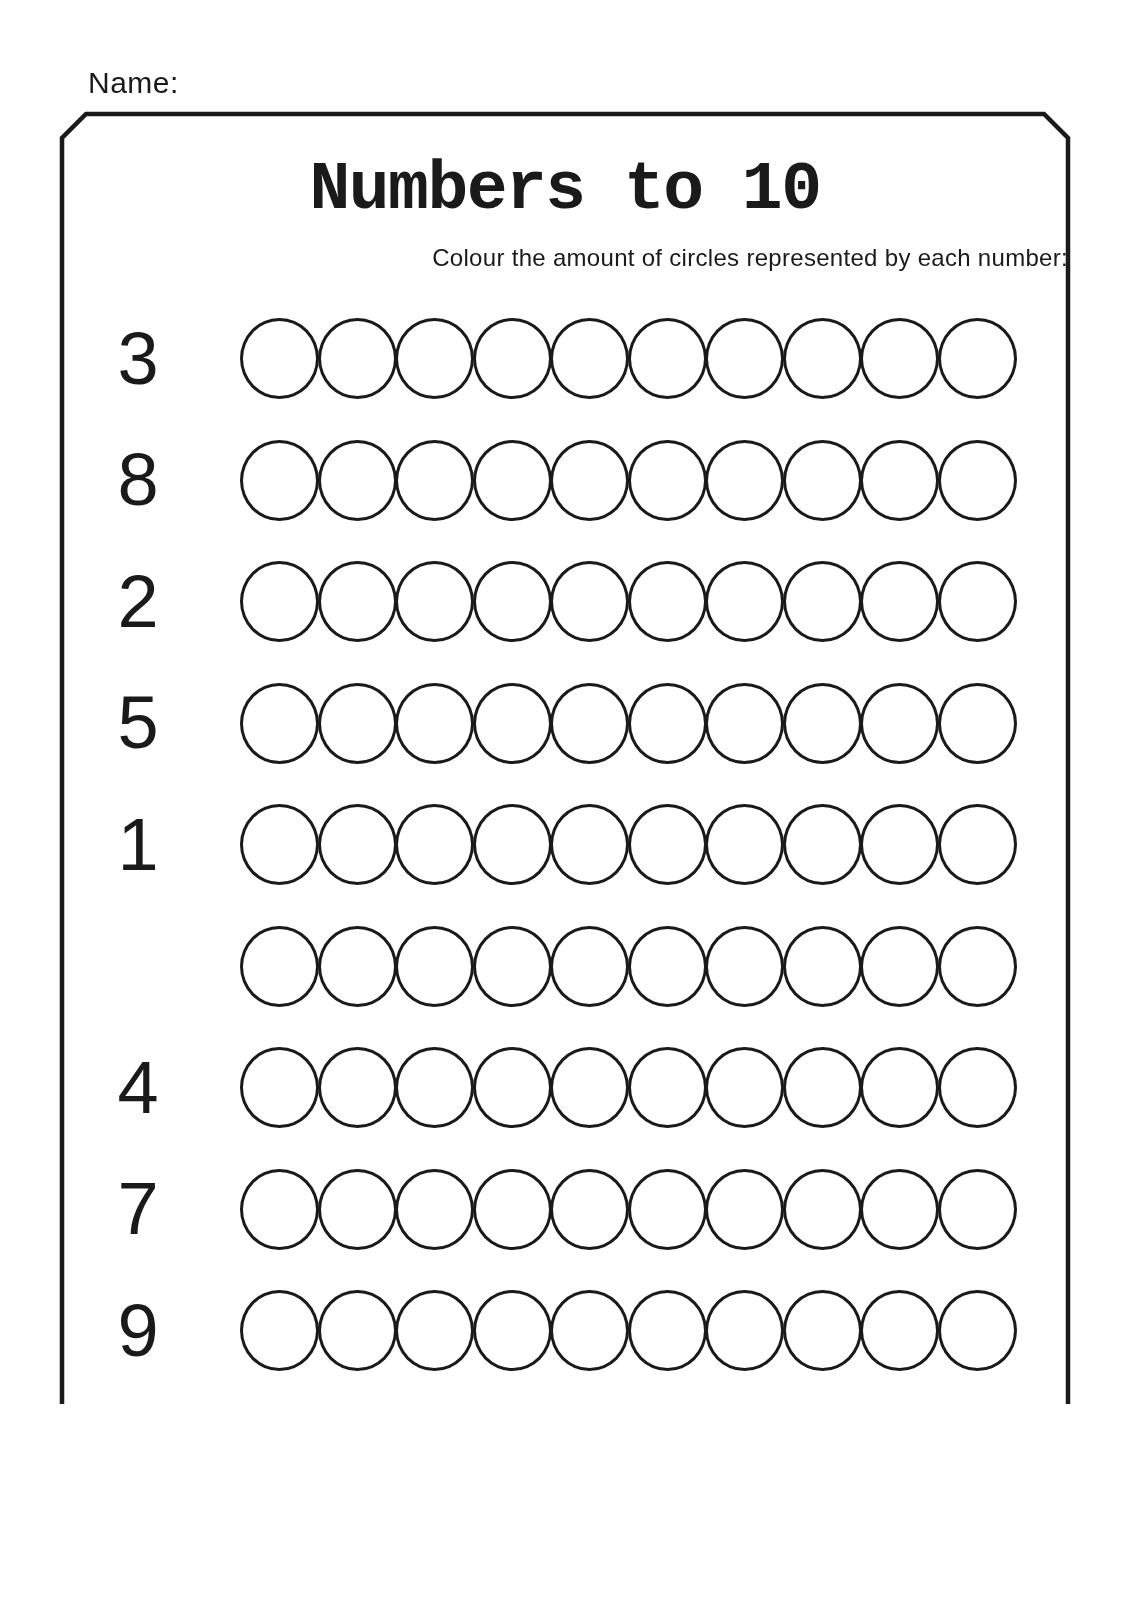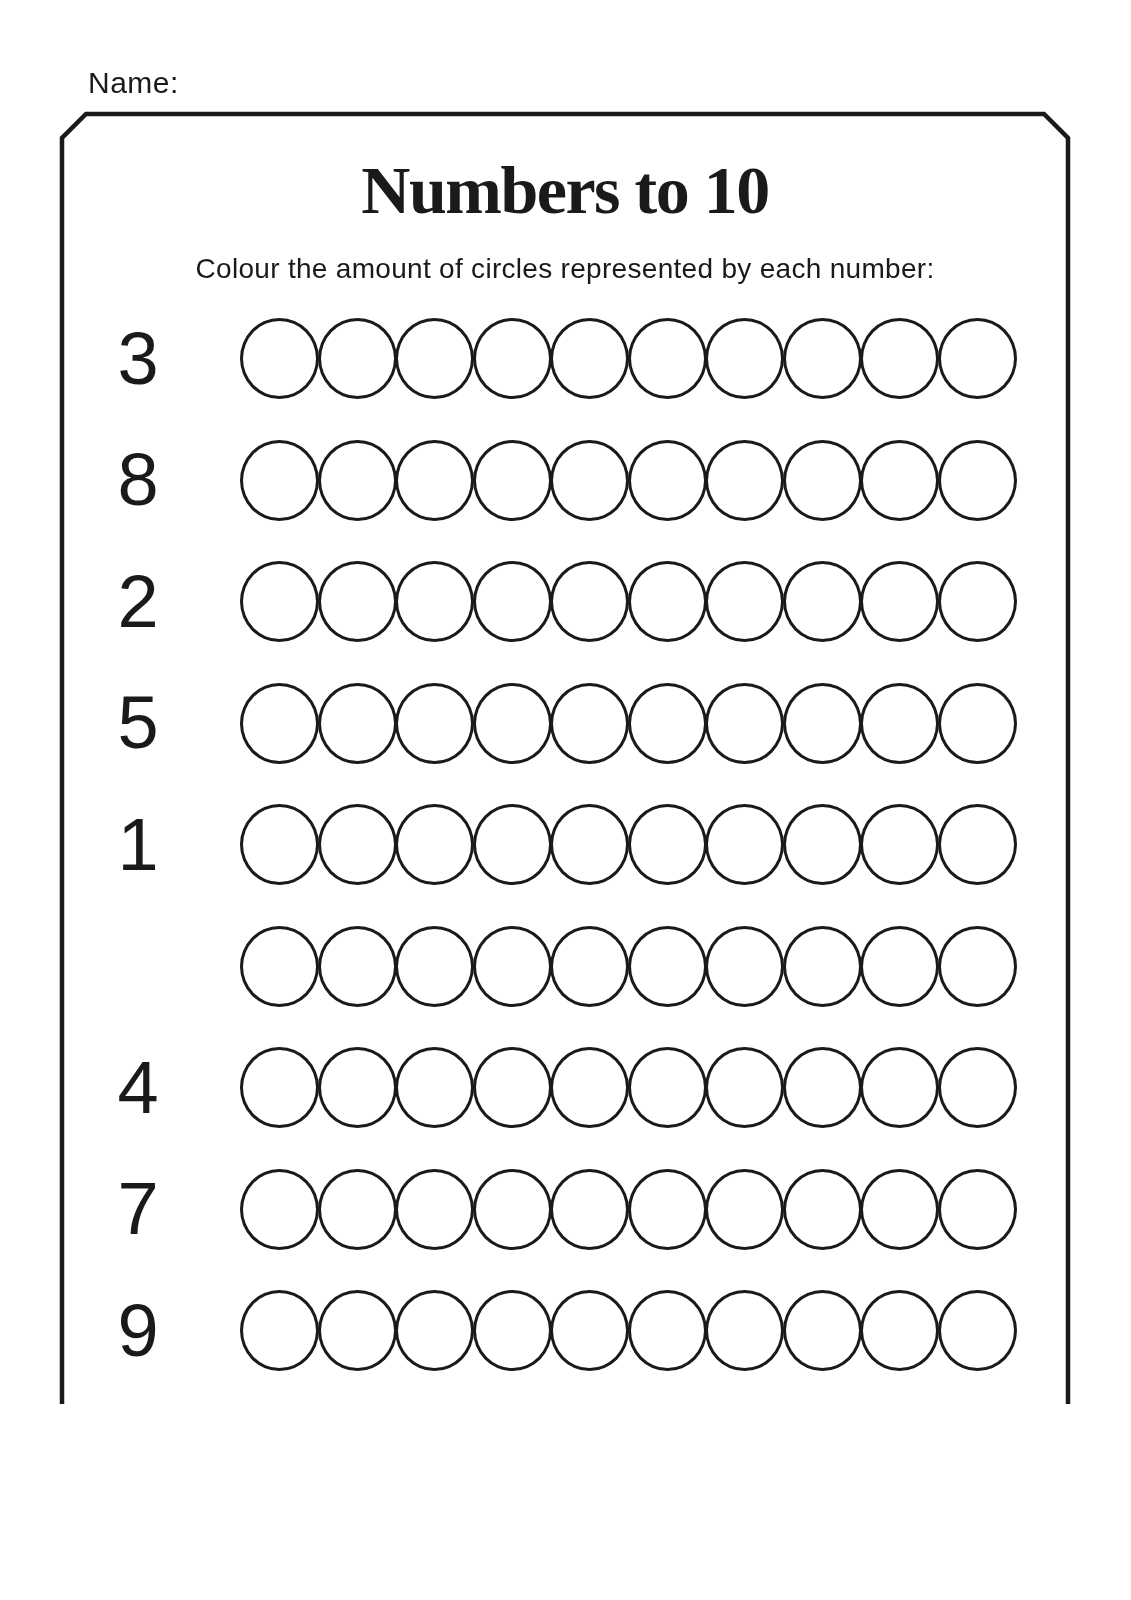--- a/index.html
+++ b/index.html
@@ -34,33 +34,33 @@
     width:1131px;
     height:1600px;
     pointer-events:none;
   }
   .title{
     position:absolute;
     left:62px;
     top:156px;
     width:1006px;
     text-align:center;
-    font-family:Liberation Serif, serif;
+    font-family:Liberation Mono, monospace;
     font-weight:800;
     font-size:68px;
     letter-spacing:-1.5px;
     line-height:1;
   }
   .instruction{
     position:absolute;
     left:62px;
-    top:252px;
+    top:244px;
     width:1006px;
-    text-align:center;
-    font-size:28px;
+    text-align:right;
+    font-size:24px;
     letter-spacing:0.3px;
     line-height:1.2;
   }
   .rows{
     position:absolute;
     left:0;
     top:318px;
     width:1131px;
     display:flex;
     flex-direction:column;

